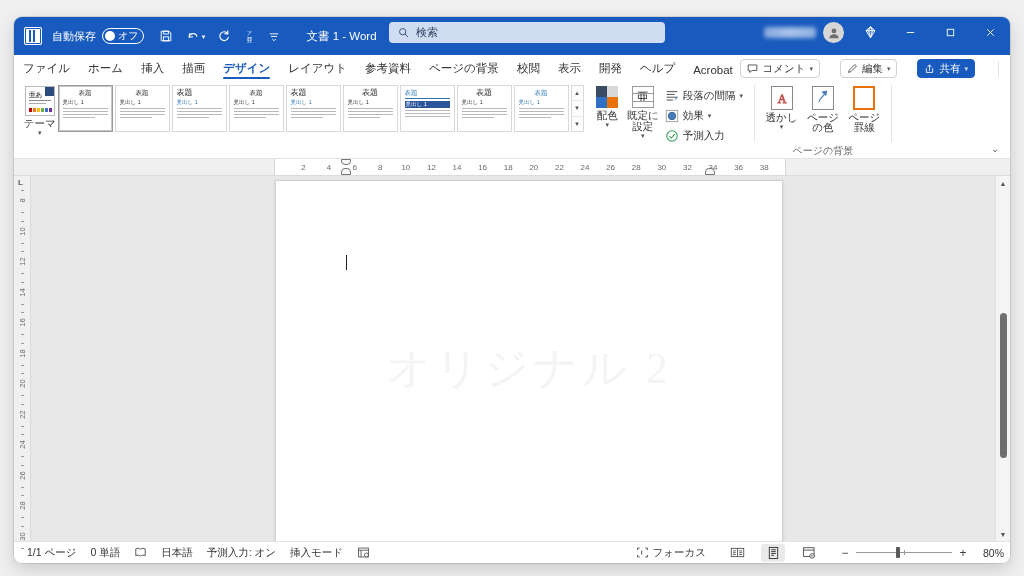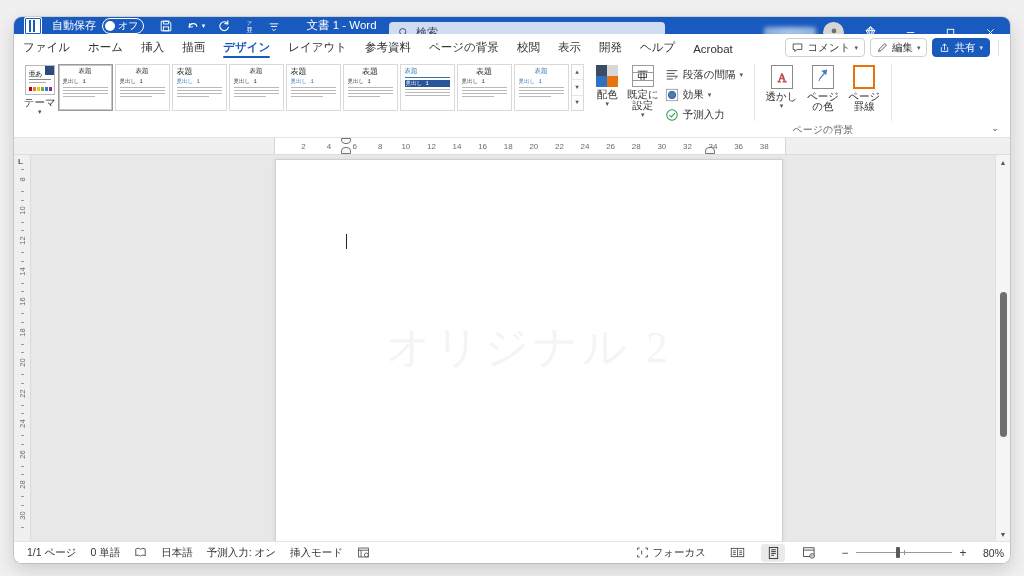--- a/index.html
+++ b/index.html
@@ -23,21 +23,21 @@
     width: 996px; height: 546px;
     background: #ffffff;
     border-radius: 8px;
     box-shadow: 0 0 0 1px rgba(0,0,0,0.10), 0 6px 18px rgba(0,0,0,0.16);
     overflow: hidden;
     display: flex; flex-direction: column;
   }
 
   
   .titlebar {
-    height: 17px; background: #185abd; flex: none;
+    height: 38px; background: #185abd; flex: none;
     display: flex; align-items: center; position: relative;
     color: #ffffff;
   }
   .tb-word-icon {
     width: 18px; height: 18px; margin-left: 10px; margin-right: 8px;
     border-radius: 2px; background: #ffffff; position: relative; flex: none;
   }
   .tb-word-icon::before {
     content: ""; position: absolute; left: 1px; top: 1px;
     width: 16px; height: 16px; border: 1.6px solid #185abd; border-radius: 1px;
@@ -114,21 +114,21 @@
     margin-right: 2px; white-space: nowrap; cursor: default; position: relative;
     border-radius: 4px 4px 0 0;
   }
   .tab.active { color: #185abd; font-weight: bold; }
   .tab.active::after {
     content: ""; position: absolute; left: 8px; right: 8px; bottom: 0px;
     height: 2px; background: #185abd; border-radius: 2px;
   }
   .tabstrip-right {
     position: absolute; right: 8px; bottom: 1px;
-    display: flex; align-items: center; gap: 5px;
+    display: flex; align-items: center; gap: 20px;
   }
   .pillbtn {
     display: flex; align-items: center; gap: 4px;
     height: 19px; padding: 0 6px; border: 1px solid #d0d0d0; border-radius: 4px;
     background: #ffffff; font-size: 10.5px; color: #333; white-space: nowrap; cursor: default;
   }
   .pillbtn.share { background: #185abd; border-color: #185abd; color: #ffffff; }
   .pillbtn .cv { font-size: 7px; opacity: .8; }
   .vdiv { width: 1px; height: 16px; background: #e1e1e1; margin: 0 3px; }
 
@@ -162,21 +162,20 @@
   .theme-thumb .tt-bar { position:absolute; left:3px; right:3px; top:13px; height:1px; background:#888; }
   .theme-thumb .tt-bar2 { position:absolute; left:3px; right:8px; top:16px; height:1px; background:#aaa; }
   .theme-thumb .tt-sw { position:absolute; left:3px; bottom:3px; display:flex; gap:1px; }
   .theme-thumb .tt-sw i { width:3px; height:4px; display:block; }
   .theme-thumb .tt-corner { position:absolute; right:0; top:0; width:9px; height:9px; background:#2b4a7d; }
 
   
   .gallery {
     display: flex; align-items: stretch; height: 48px; margin-top: 1px;
     border: none;
-    font-family: Liberation Mono, monospace;
   }
   .gal-item {
     width: 55px; height: 47px; background: #ffffff; border: 1px solid #d9d9d9;
     margin-right: 2px; padding: 3px 4px 0; overflow: hidden; position: relative;
     cursor: default;
   }
   .gal-item.sel { border: 1px solid #9a9a9a; box-shadow: 0 0 0 1px #c7c7c7 inset; }
   .gal-title { font-size: 6.5px; color: #222; text-align: center; line-height: 8px; white-space: nowrap; }
   .gal-title.left { text-align: left; }
   .gal-title.big { font-size: 8px; }

